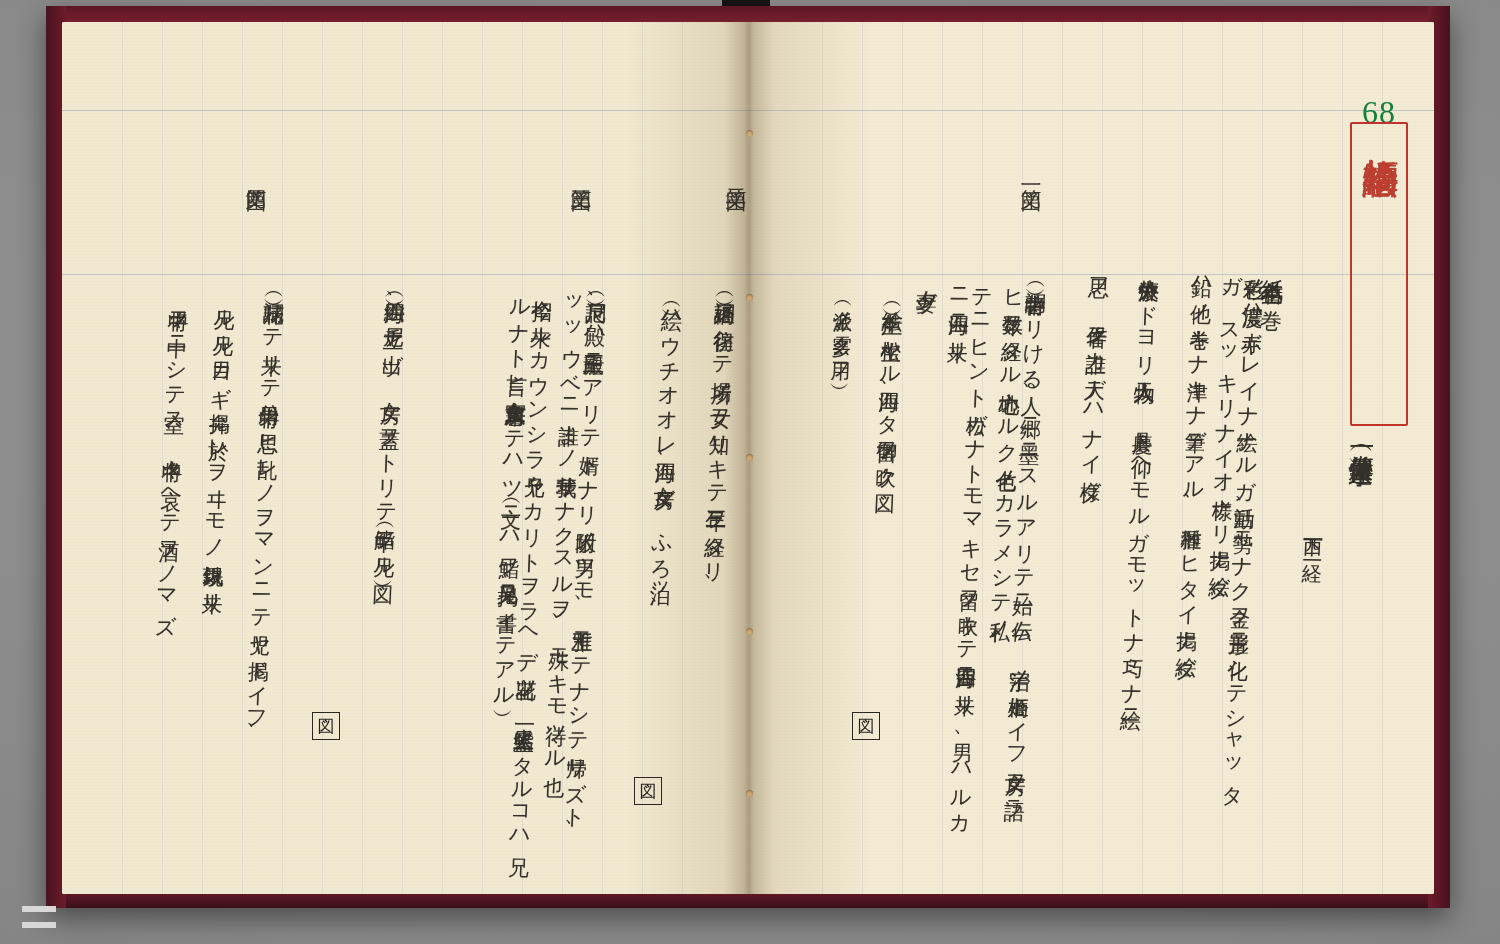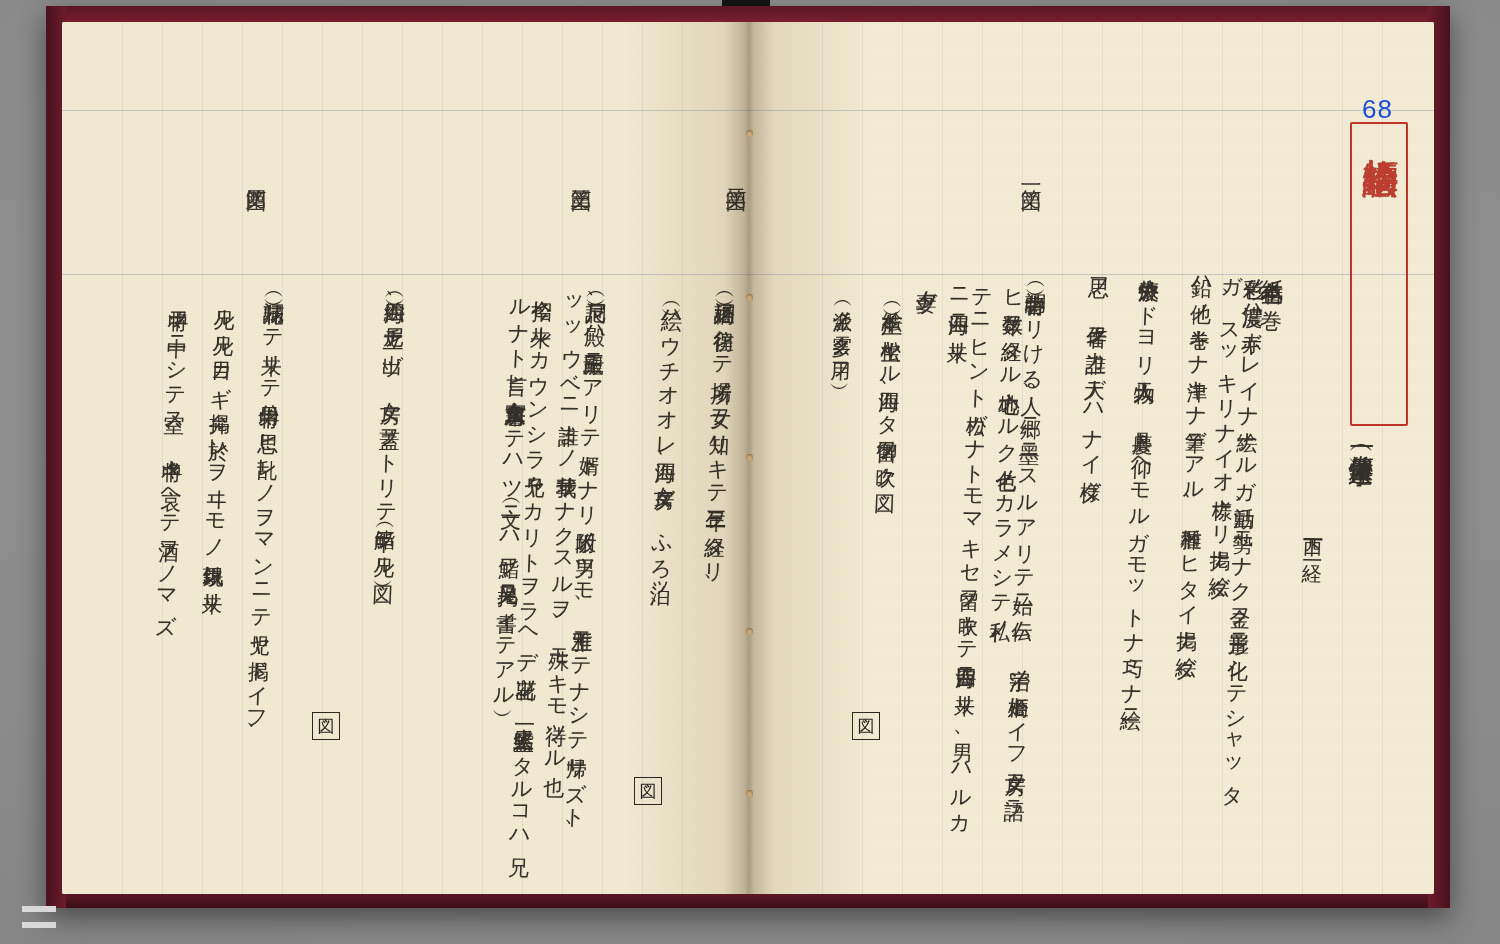--- a/index.html
+++ b/index.html
@@ -141,23 +141,23 @@
   
   .title-box {
     position: absolute;
     border: 2.5px solid #c1342a;
     border-radius: 2px;
   }
 
   
   .folio {
     position: absolute;
-    font-family: Liberation Sans, sans-serif;
-    color: #1d4ed8;
-    font-size: 26px;
+    font-family: Liberation Serif, serif;
+    color: #15803d;
+    font-size: 32px;
     letter-spacing: 1px;
   }
 
   
   .marker {
     position: absolute;
     writing-mode: vertical-rl;
     text-orientation: upright;
     color: #24211d;
     font-size: 21px;

